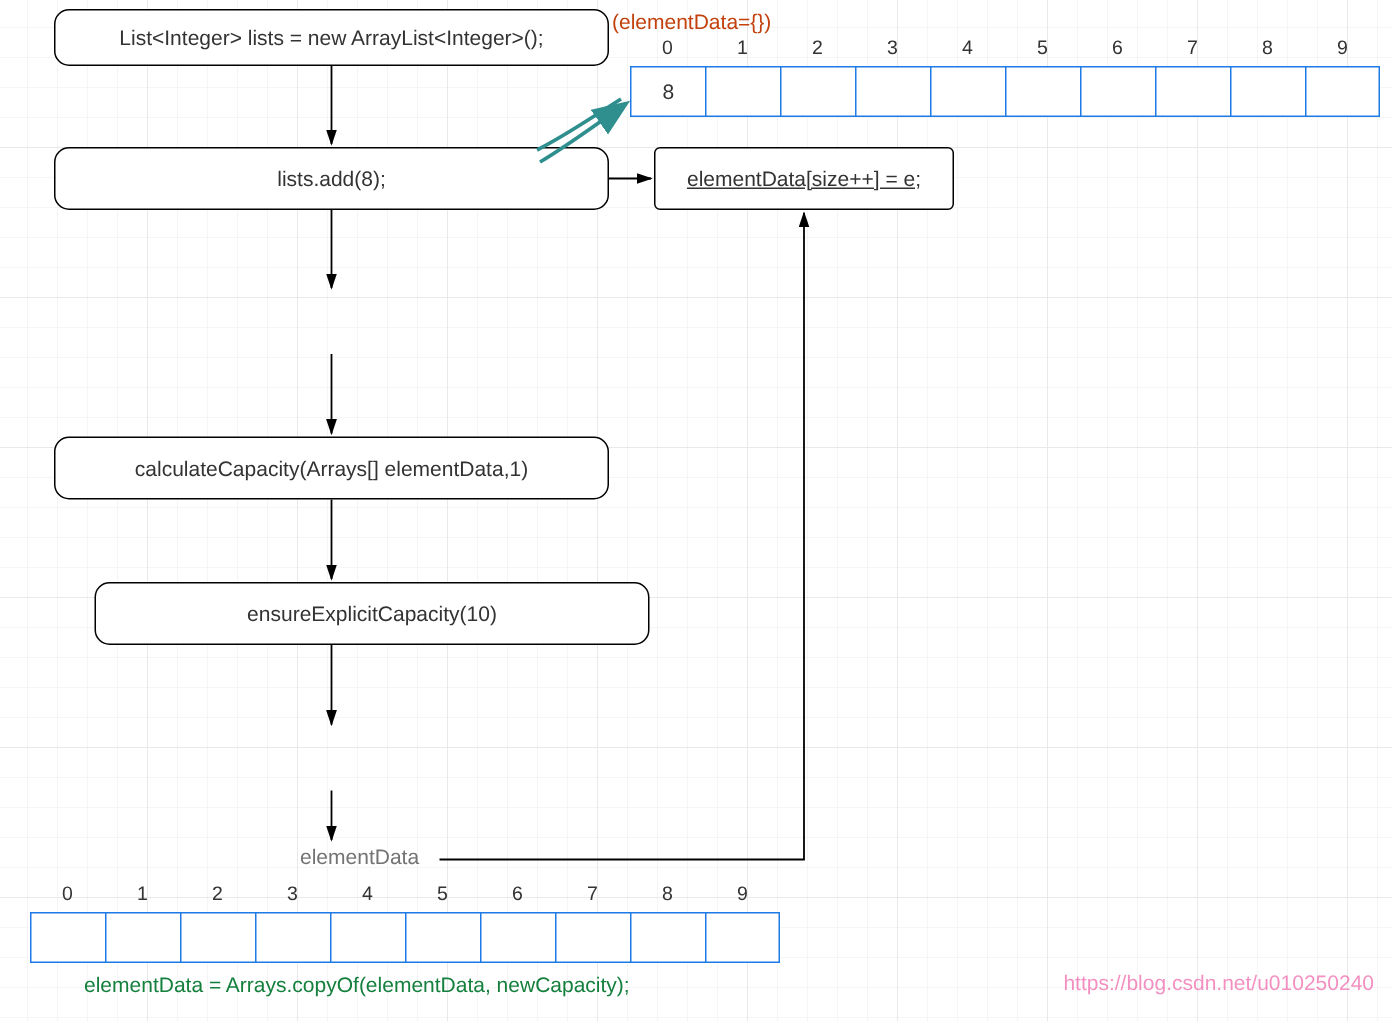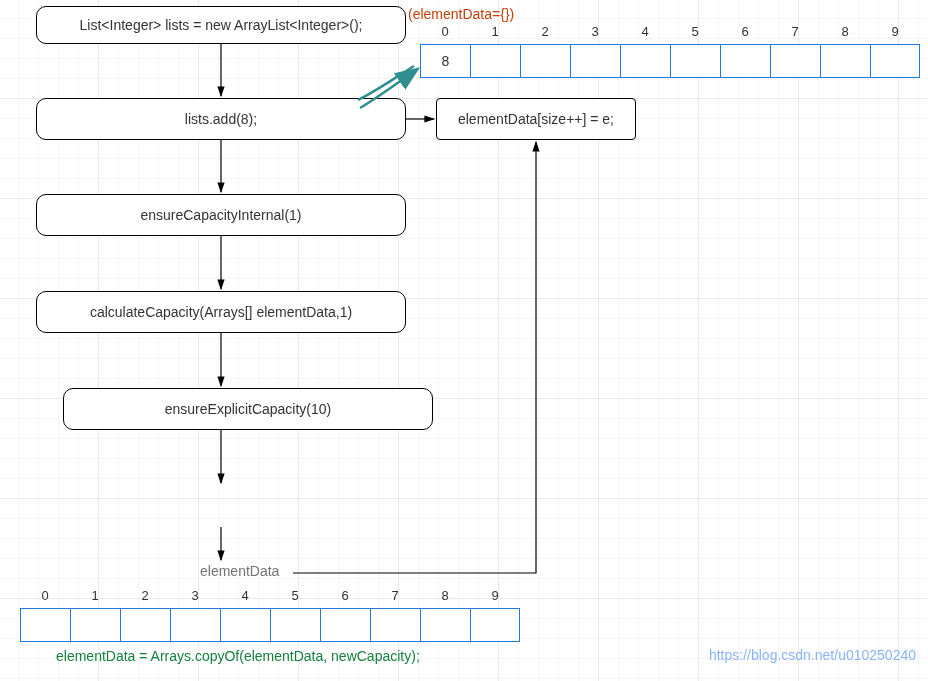--- a/index.html
+++ b/index.html
@@ -28,25 +28,25 @@
   .node {
     position:absolute;
     background:#fff;
     border:1px solid #000;
     border-radius:10px;
     display:flex; align-items:center; justify-content:center;
     padding:0 14px;
     font-size:14px;
     white-space:nowrap;
   }
-  .node.rect { border-radius:4px; }
+  .node.rect { border-radius:4px;text-decoration:underline; }
   .anno-red { position:absolute; color:#c2410c; font-size:14px; }
   .anno-blue { position:absolute; color:#737373; font-size:14px; }
   .anno-plain { position:absolute; color:#15803d; font-size:14px; }
-  .watermark { position:absolute; color:#3b82f6; font-size:14px; opacity:.6; }
+  .watermark { position:absolute; color:#ec4899; font-size:14px; opacity:.6; }
   .array {
     position:absolute;
     display:flex;
   }
   .array .cell {
     border:1.5px solid #1e7be6;
     border-right:none;
     width:50px; height:34px;
     display:flex; align-items:center; justify-content:center;
     background:#fff;
@@ -72,21 +72,20 @@
 <body>
 
 <div class="grid"></div>
 
 <div class="canvas">
 
   <div class="node" style="left:36px; top:6px; width:370px; height:38px;">List&lt;Integer&gt; lists = new ArrayList&lt;Integer&gt;();</div>
 
   <div class="node" style="left:36px; top:98px; width:370px; height:42px;">lists.add(8);</div>
 
-  <div class="node" style="left:36px; top:194px; width:370px; height:42px;">ensureCapacityInternal(1)</div>
 
   <div class="node" style="left:36px; top:291px; width:370px; height:42px;">calculateCapacity(Arrays[] elementData,1)</div>
 
   <div class="node" style="left:36px; top:388px; width:370px; height:42px;margin-left:27px;">ensureExplicitCapacity(10)</div>
 
 
   <div class="node rect" style="left:436px; top:98px; width:200px; height:42px;">elementData[size++] = e;</div>
 
   <div class="anno-red" style="left:408px; top:6px;">(elementData={})</div>
 

